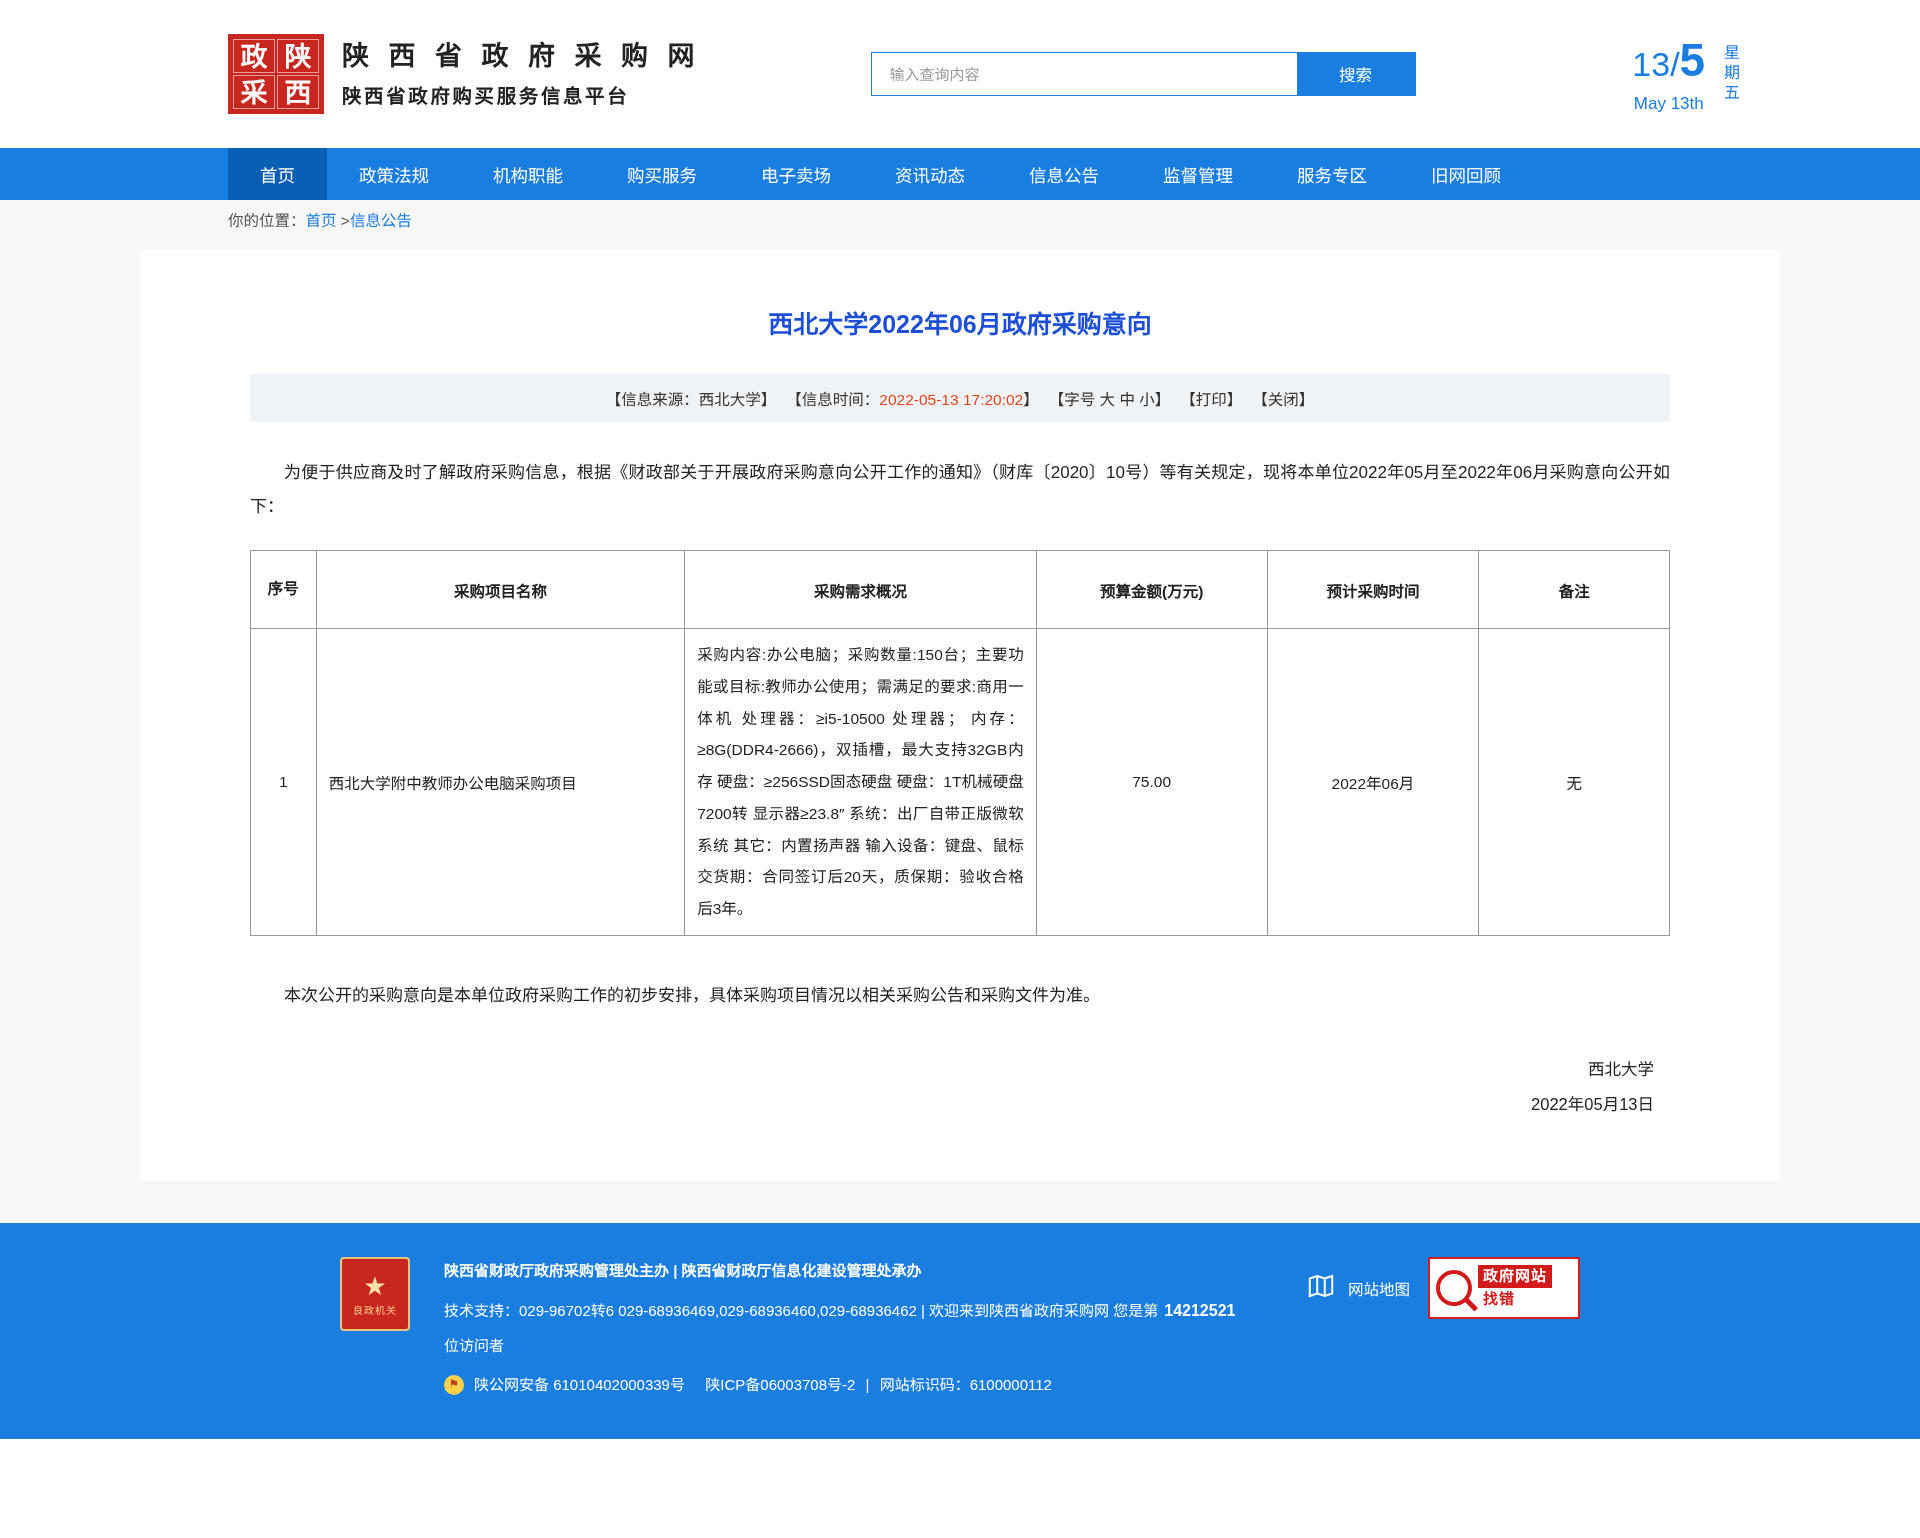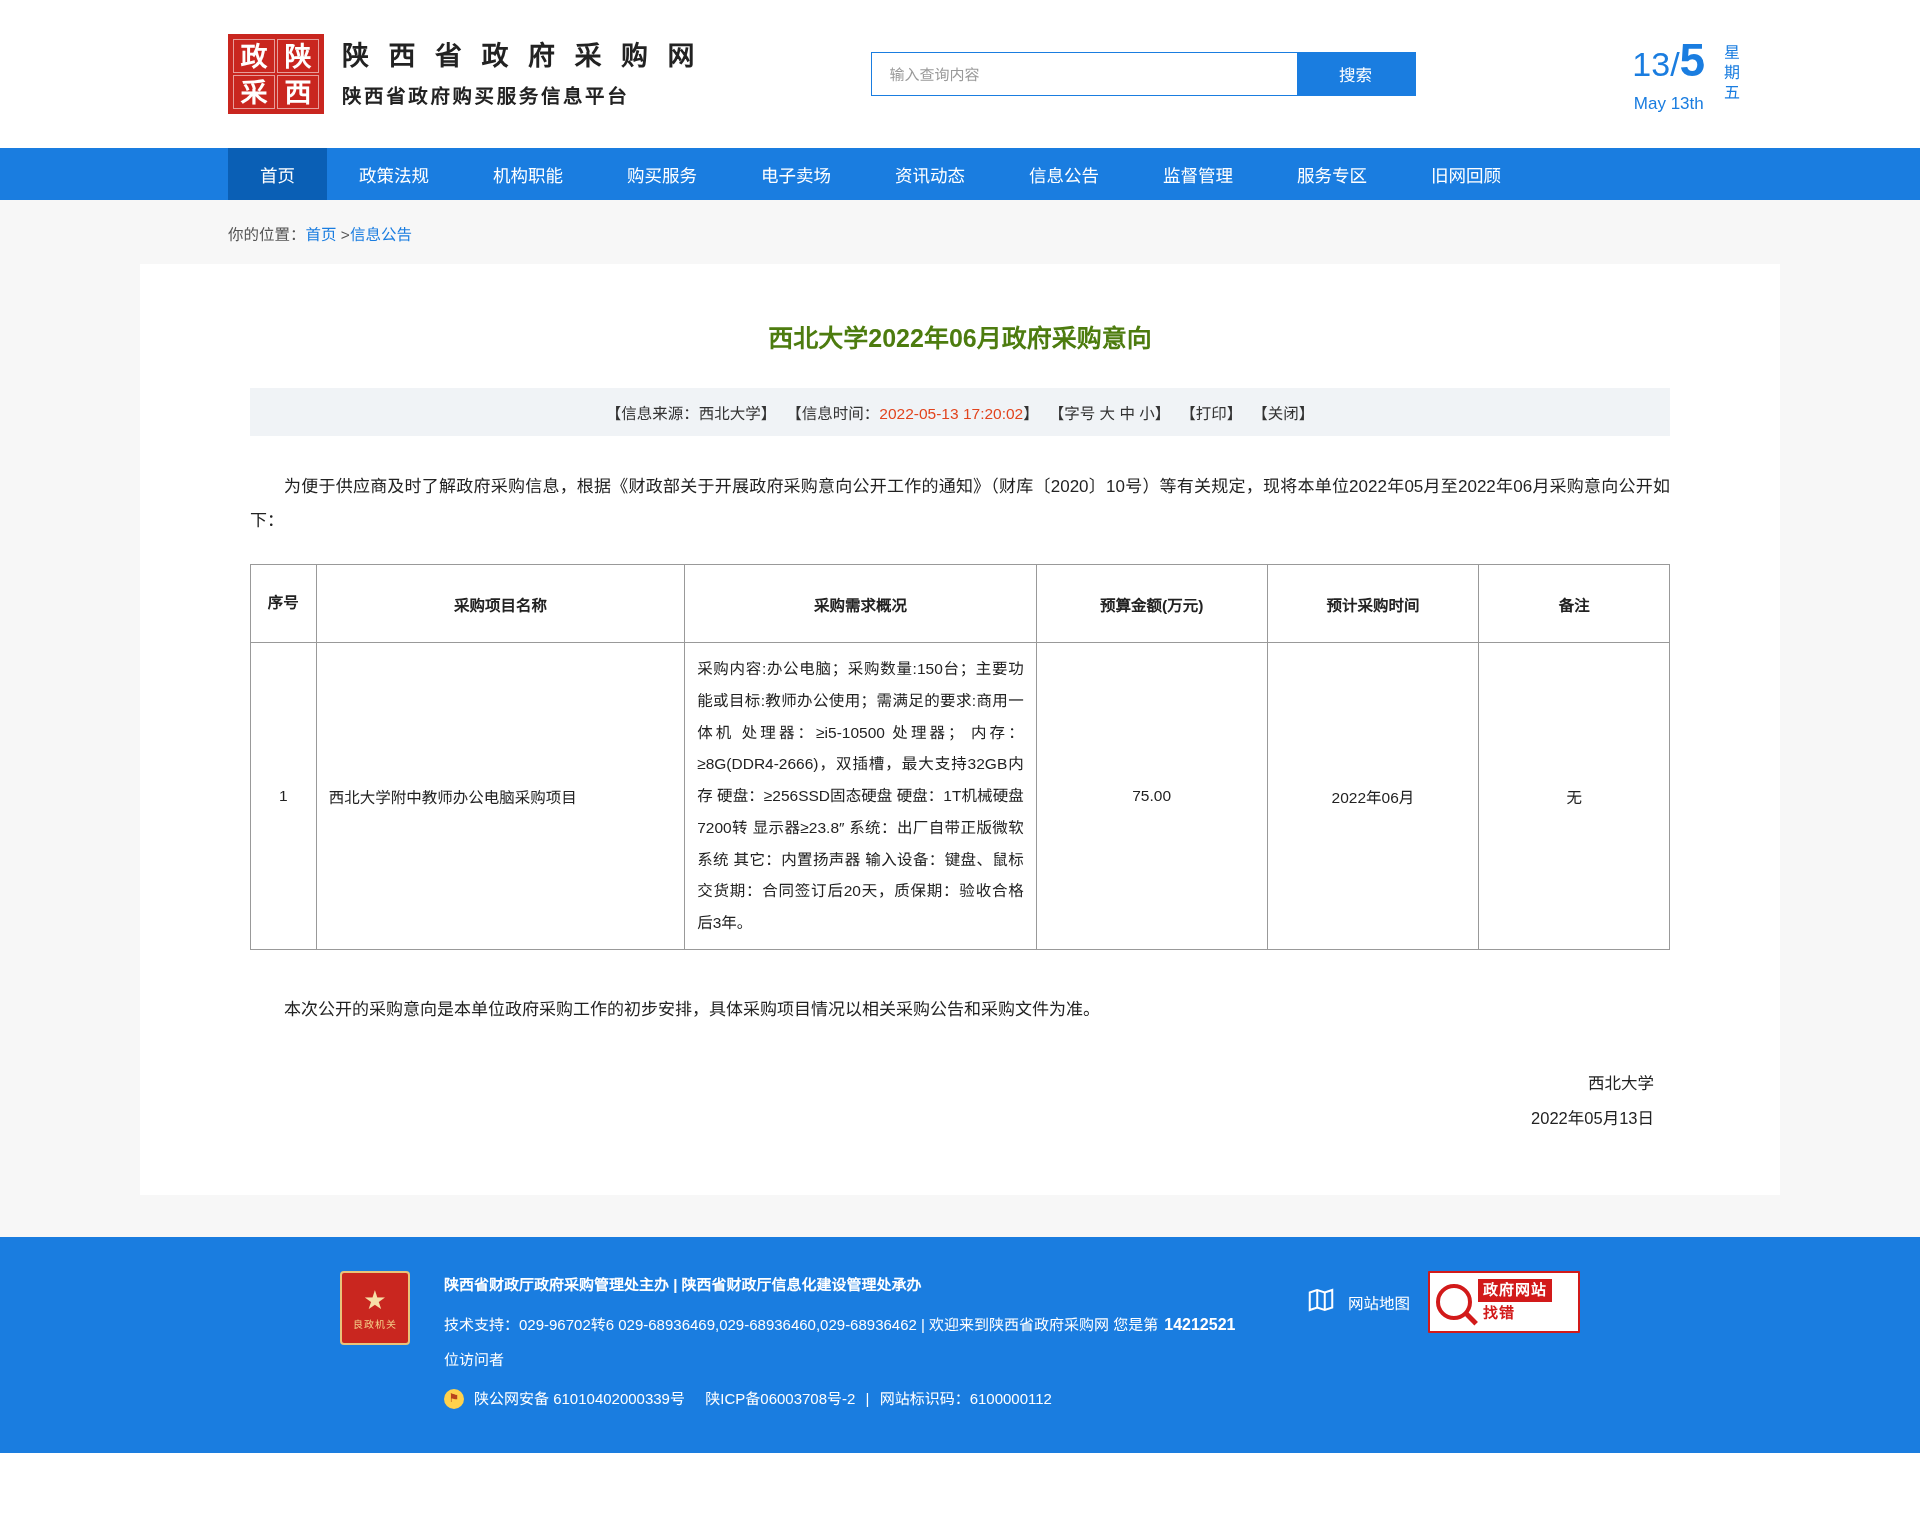--- a/index.html
+++ b/index.html
@@ -131,40 +131,40 @@
     align-items: center;
     padding: 0 32px;
     cursor: pointer;
     white-space: nowrap;
   }
   .nav-item.active { background: #0a5fb5; }
 
   
   .crumb-zone {
     background: #f7f7f7;
-    padding: 22px 0 20px 228px;
+    padding: 8px 0 20px 228px;
     font-size: 15.5px;
     color: #555;
   }
   .crumb-zone a { color: #1a7de0; text-decoration: none; }
   .crumb-sep { color: #555; }
 
   
   .content-bg { background: #f7f7f7; padding-bottom: 42px; }
   .card {
     width: 1640px;
     margin: 0 auto;
     background: #fff;
     padding: 44px 110px 60px 110px;
   }
   .doc-title {
     text-align: center;
     font-size: 25px;
     font-weight: 700;
-    color: #4d7c0f;
+    color: #1d4ed8;
     margin: 10px 0 34px 0;
   }
   .meta-bar {
     background: #f0f3f6;
     text-align: center;
     font-size: 15.5px;
     color: #333;
     padding: 13px 0;
     margin-bottom: 34px;
   }

